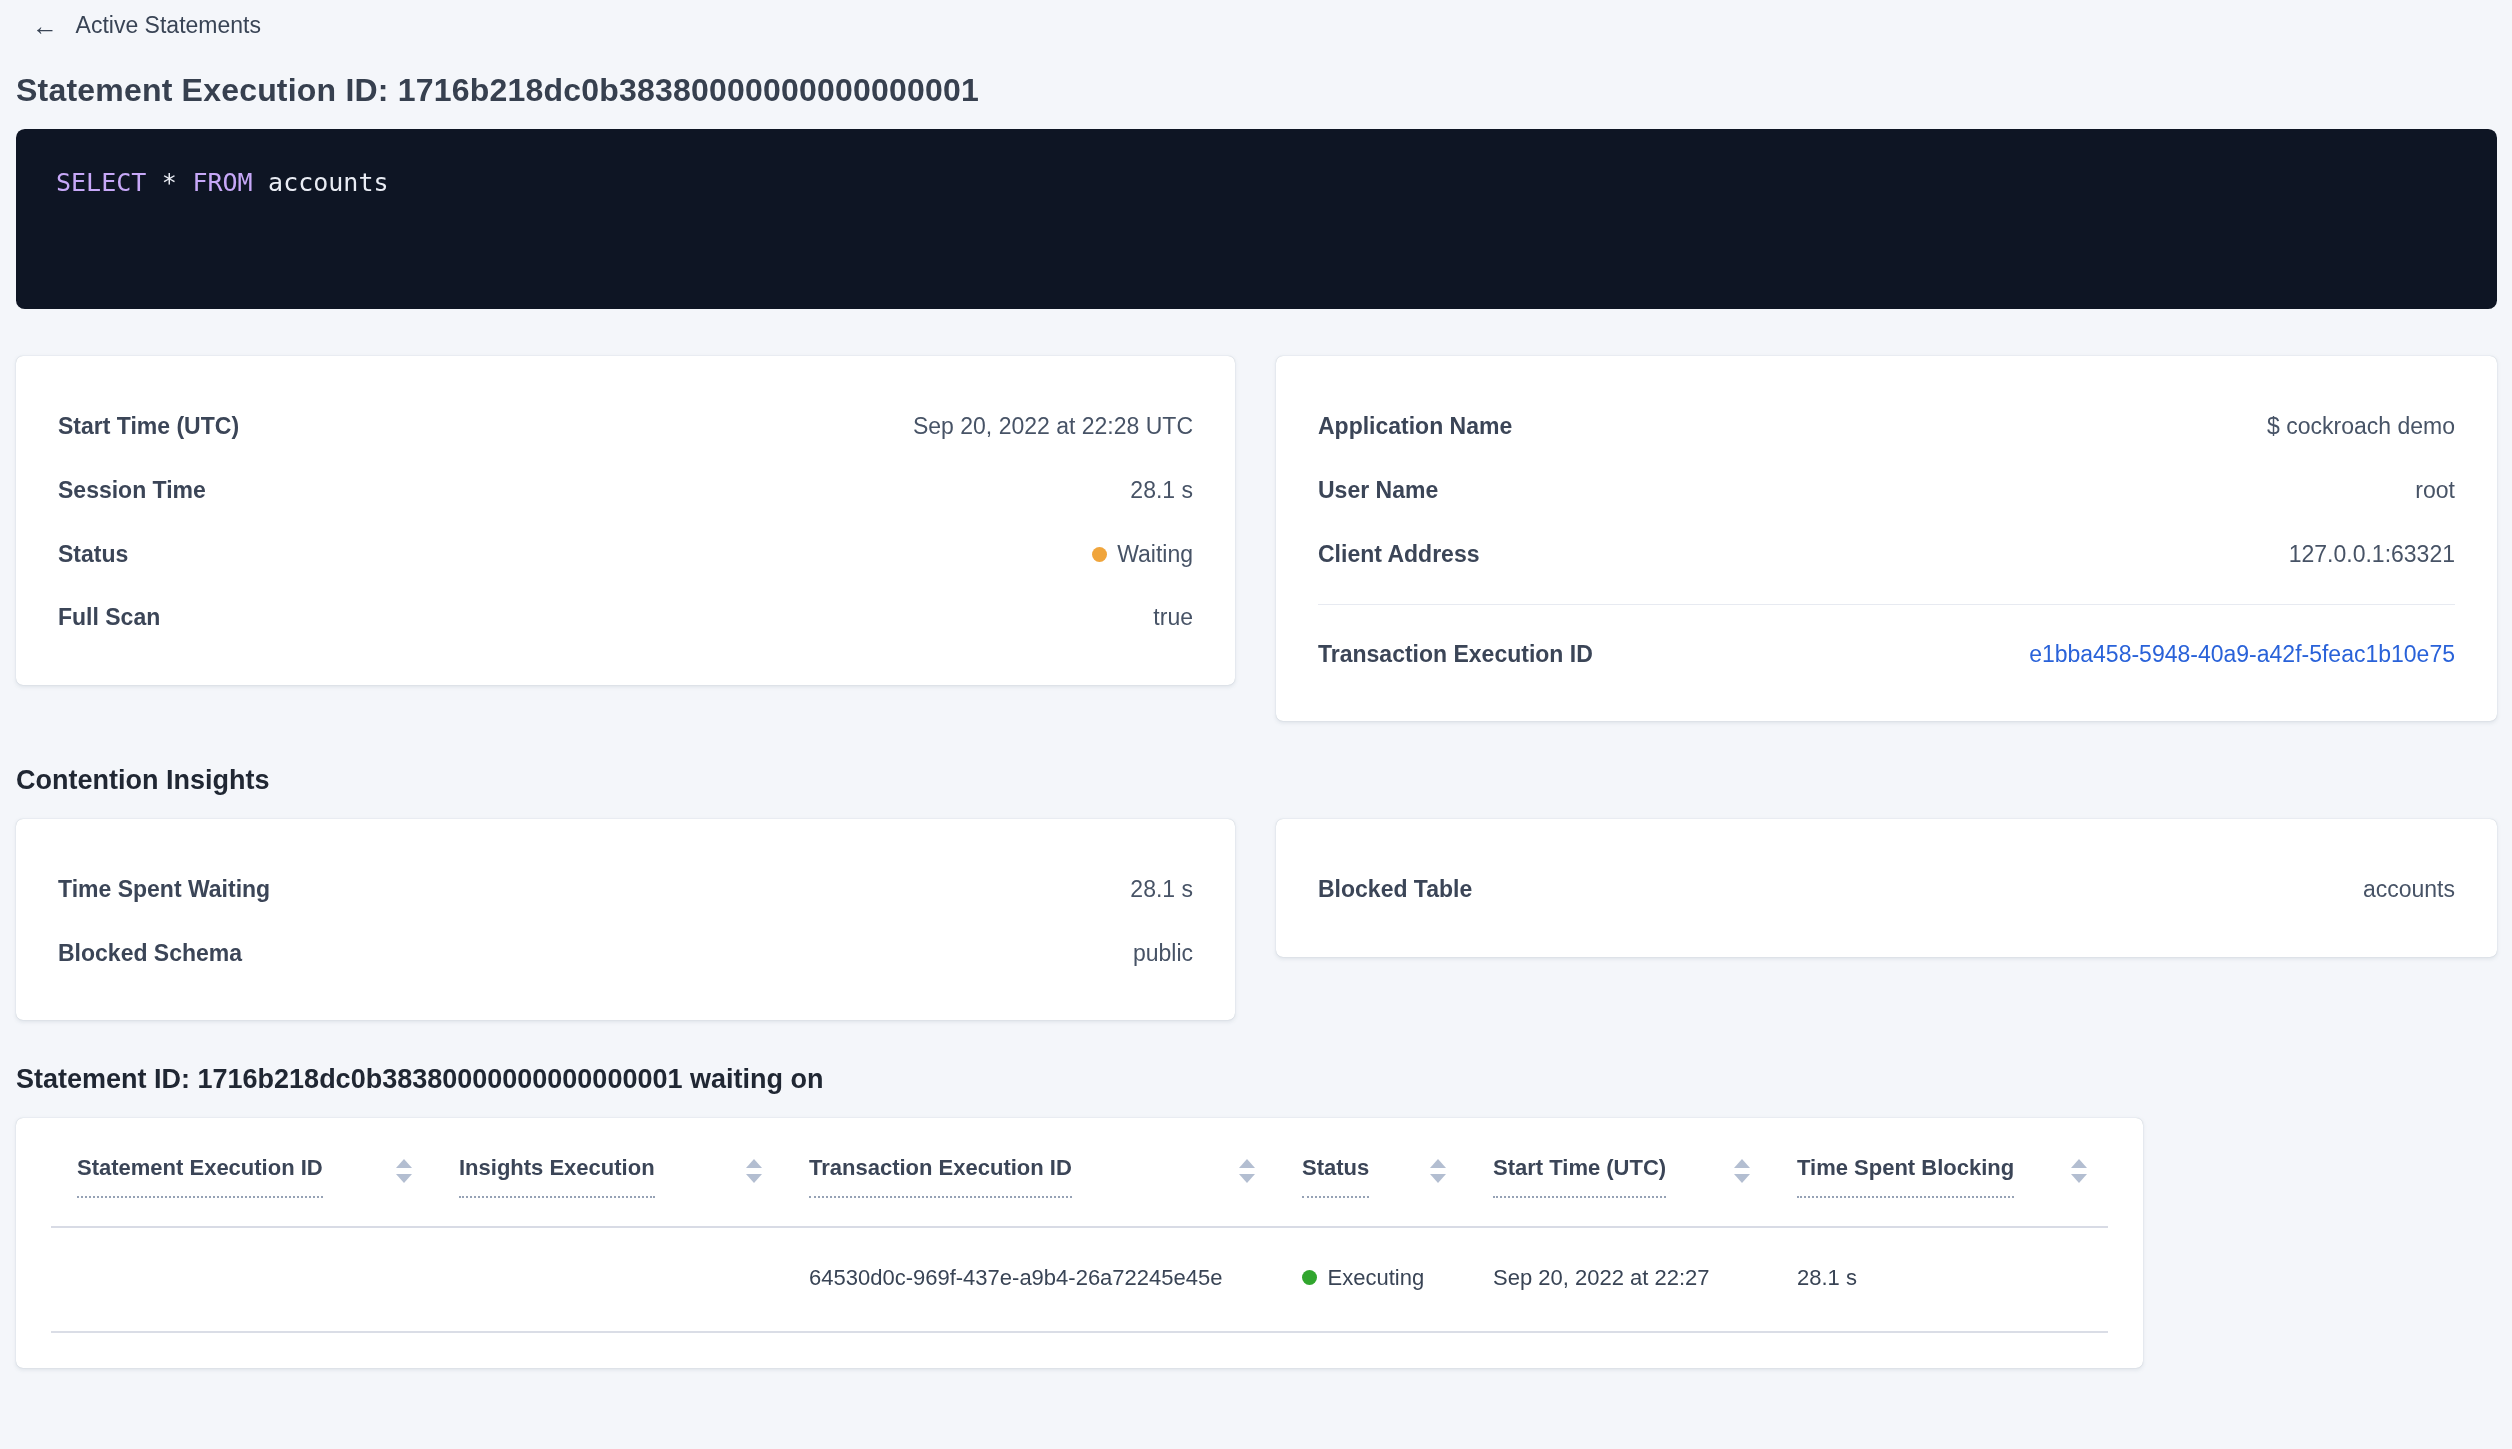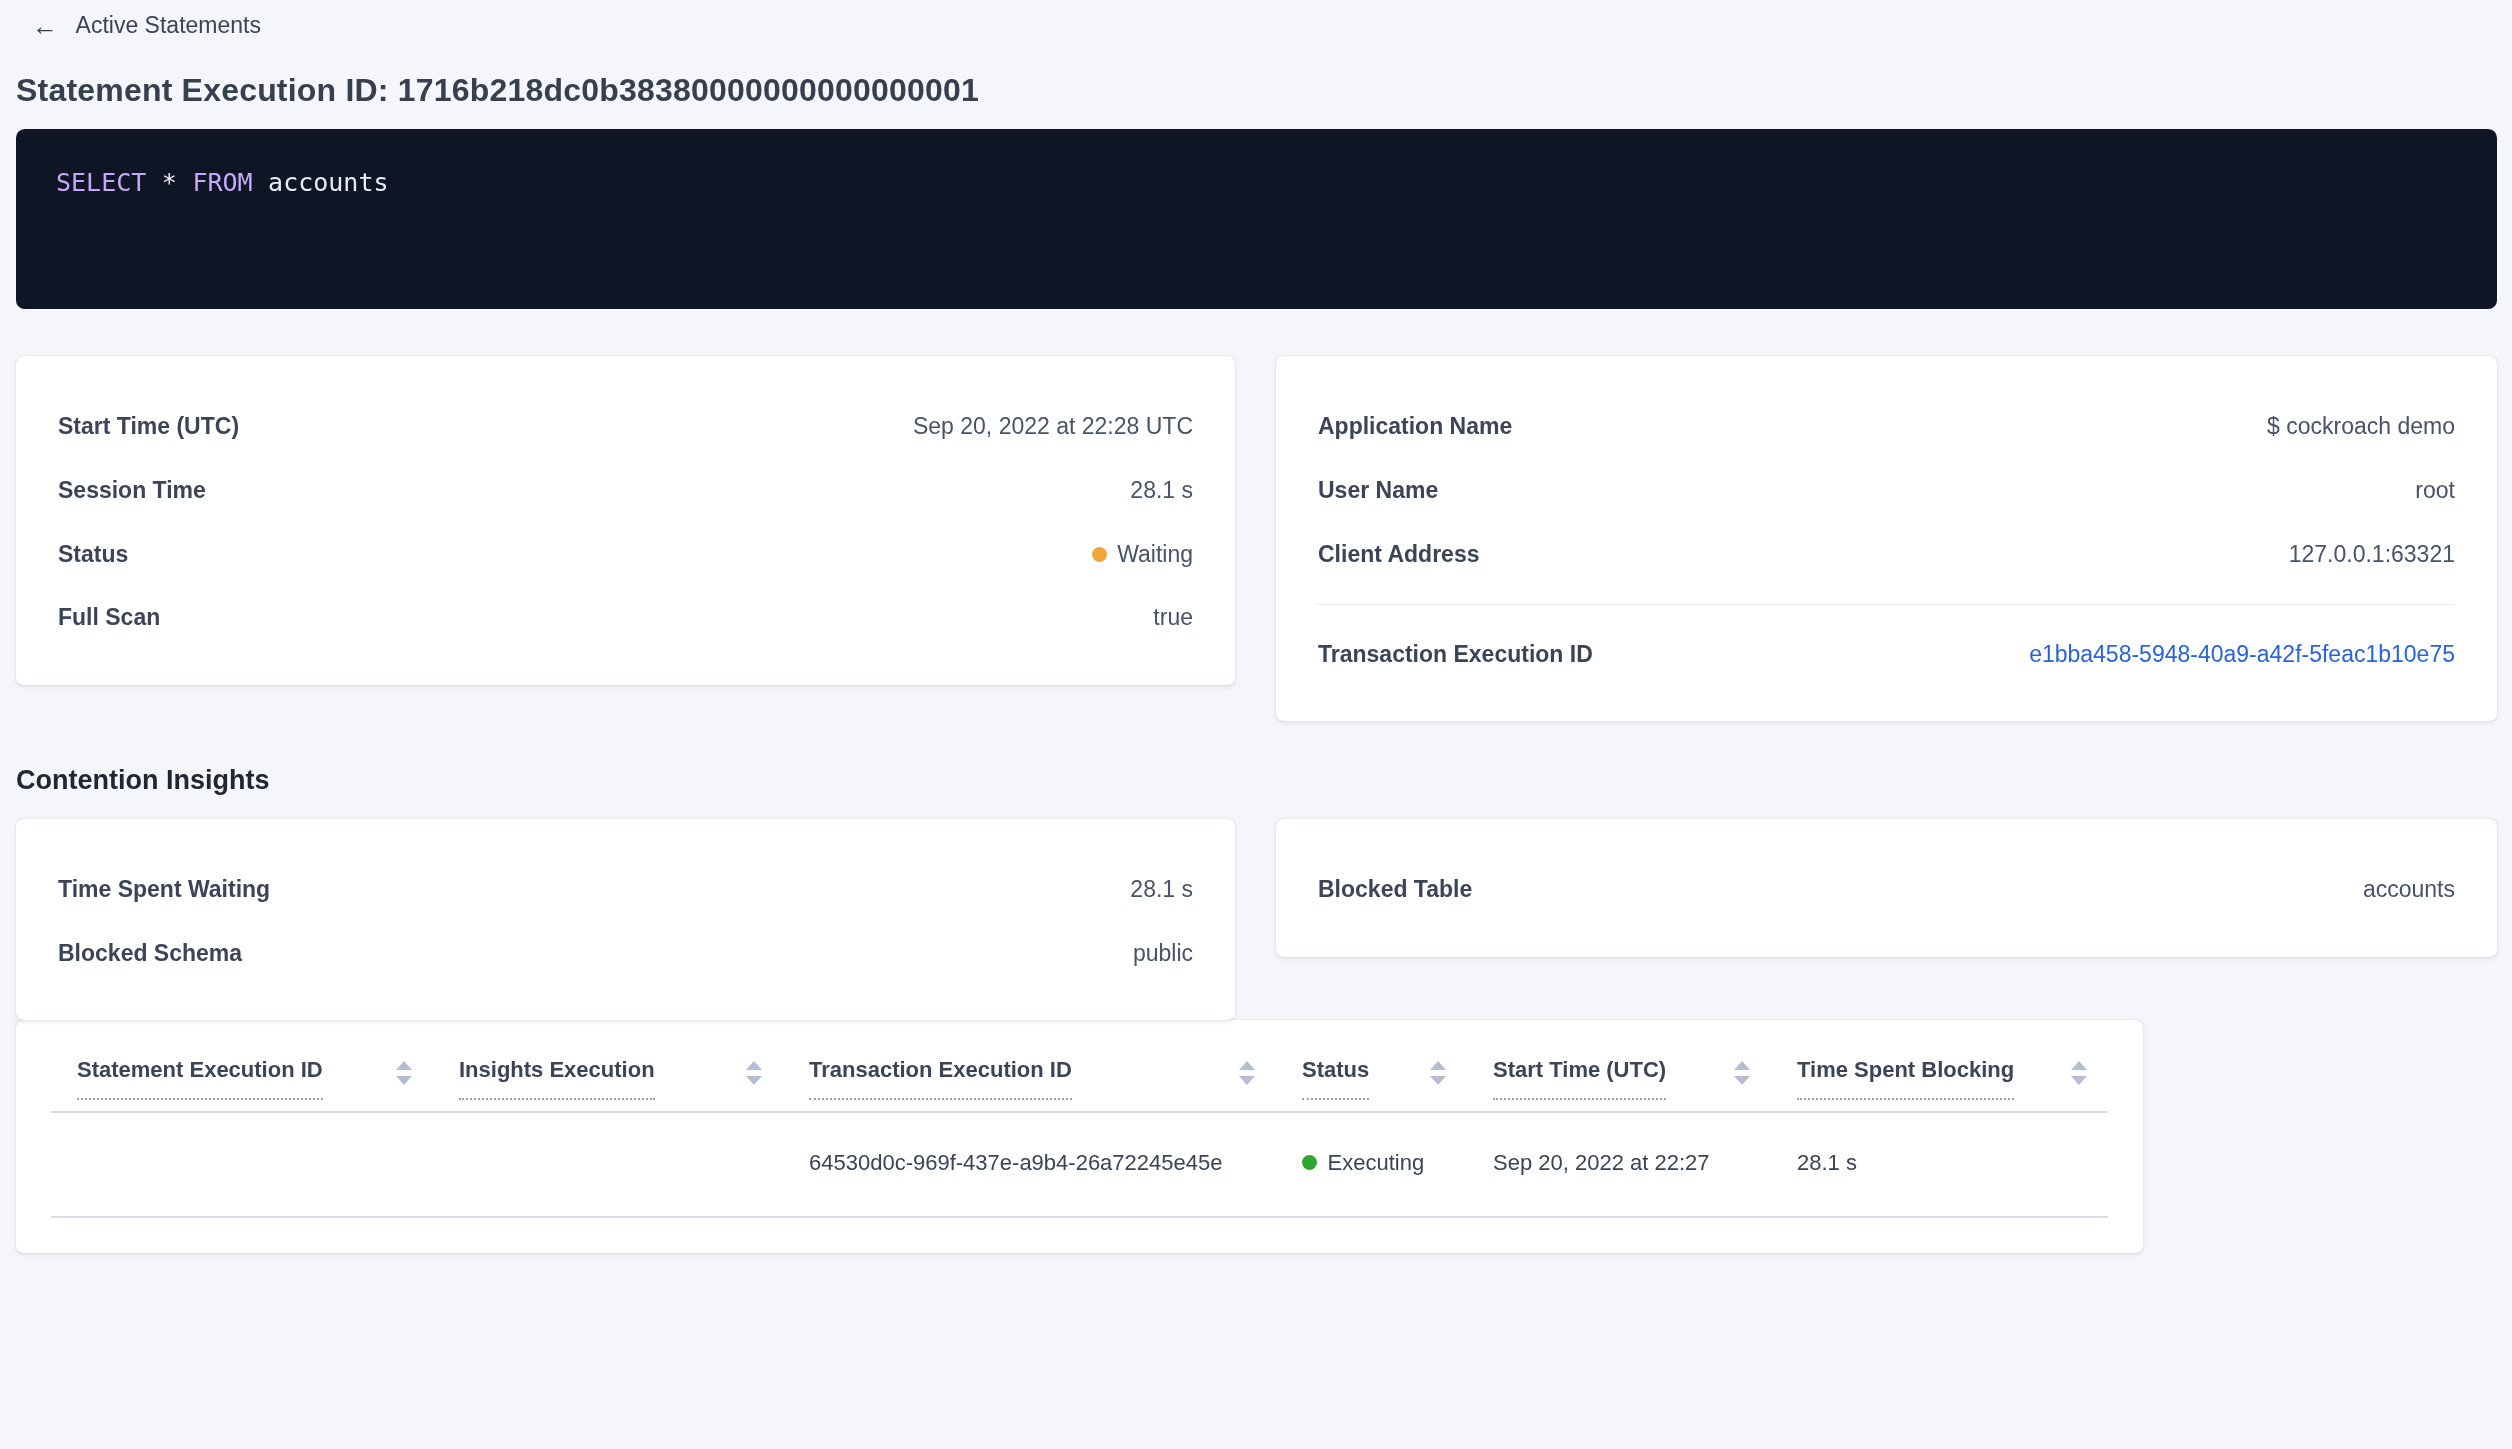--- a/index.html
+++ b/index.html
@@ -123,21 +123,21 @@
     border-collapse: collapse;
     table-layout: fixed;
   }
   .waiting-table col.c1 { width: 382px; }
   .waiting-table col.c2 { width: 350px; }
   .waiting-table col.c3 { width: 493px; }
   .waiting-table col.c4 { width: 191px; }
   .waiting-table col.c5 { width: 304px; }
 
   .waiting-table th {
-    padding: 37px 0 11px 0;
+    padding: 37px 0 28px 0;
     text-align: right;
     vertical-align: top;
     cursor: pointer;
   }
   .waiting-table thead tr { border-bottom: 2.6px solid #d8dbe5; }
   .th-inner {
     display: flex;
     align-items: flex-start;
     justify-content: space-between;
     padding-left: 26px;
@@ -258,20 +258,21 @@
 
     <div class="card right">
       <div class="kv-row">
         <span class="kv-label">Blocked Table</span>
         <span class="kv-value">accounts</span>
       </div>
     </div>
 
   </div>
 
+  <h2 class="section-heading">Statement ID: 1716b218dc0b38380000000000000001 waiting on</h2>
 
   <div class="table-card">
     <table class="waiting-table">
       <colgroup>
         <col class="c1">
           <col class="c2">
           <col class="c3">
           <col class="c4">
           <col class="c5">
           <col class="c6">

